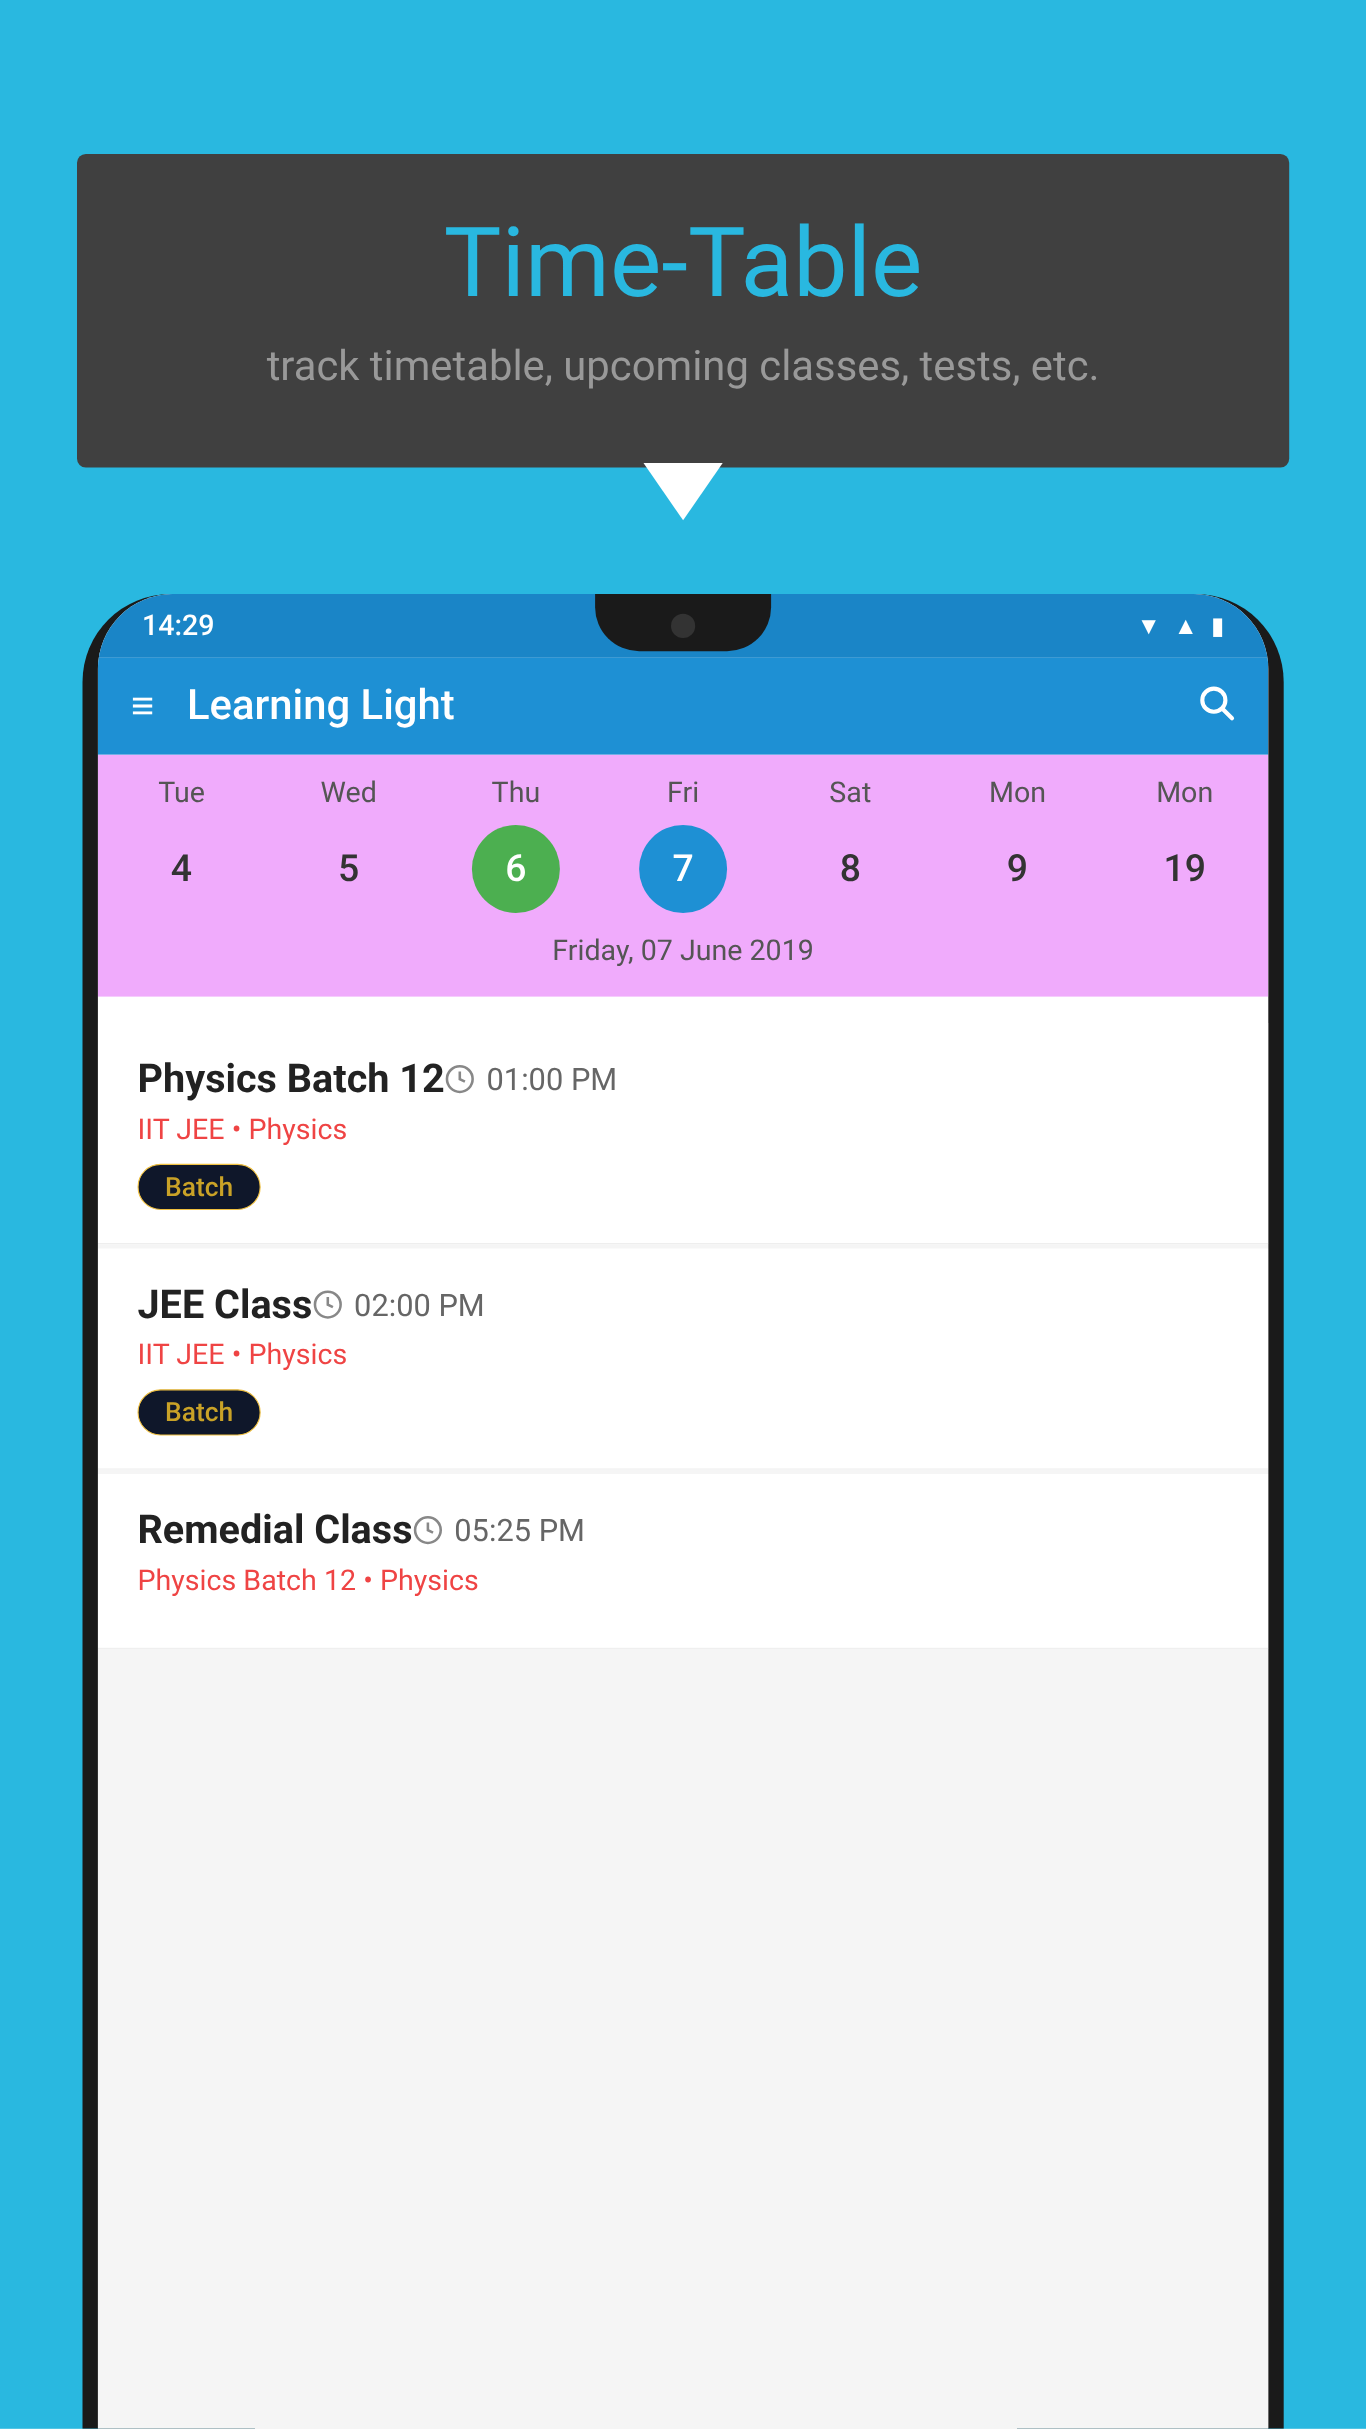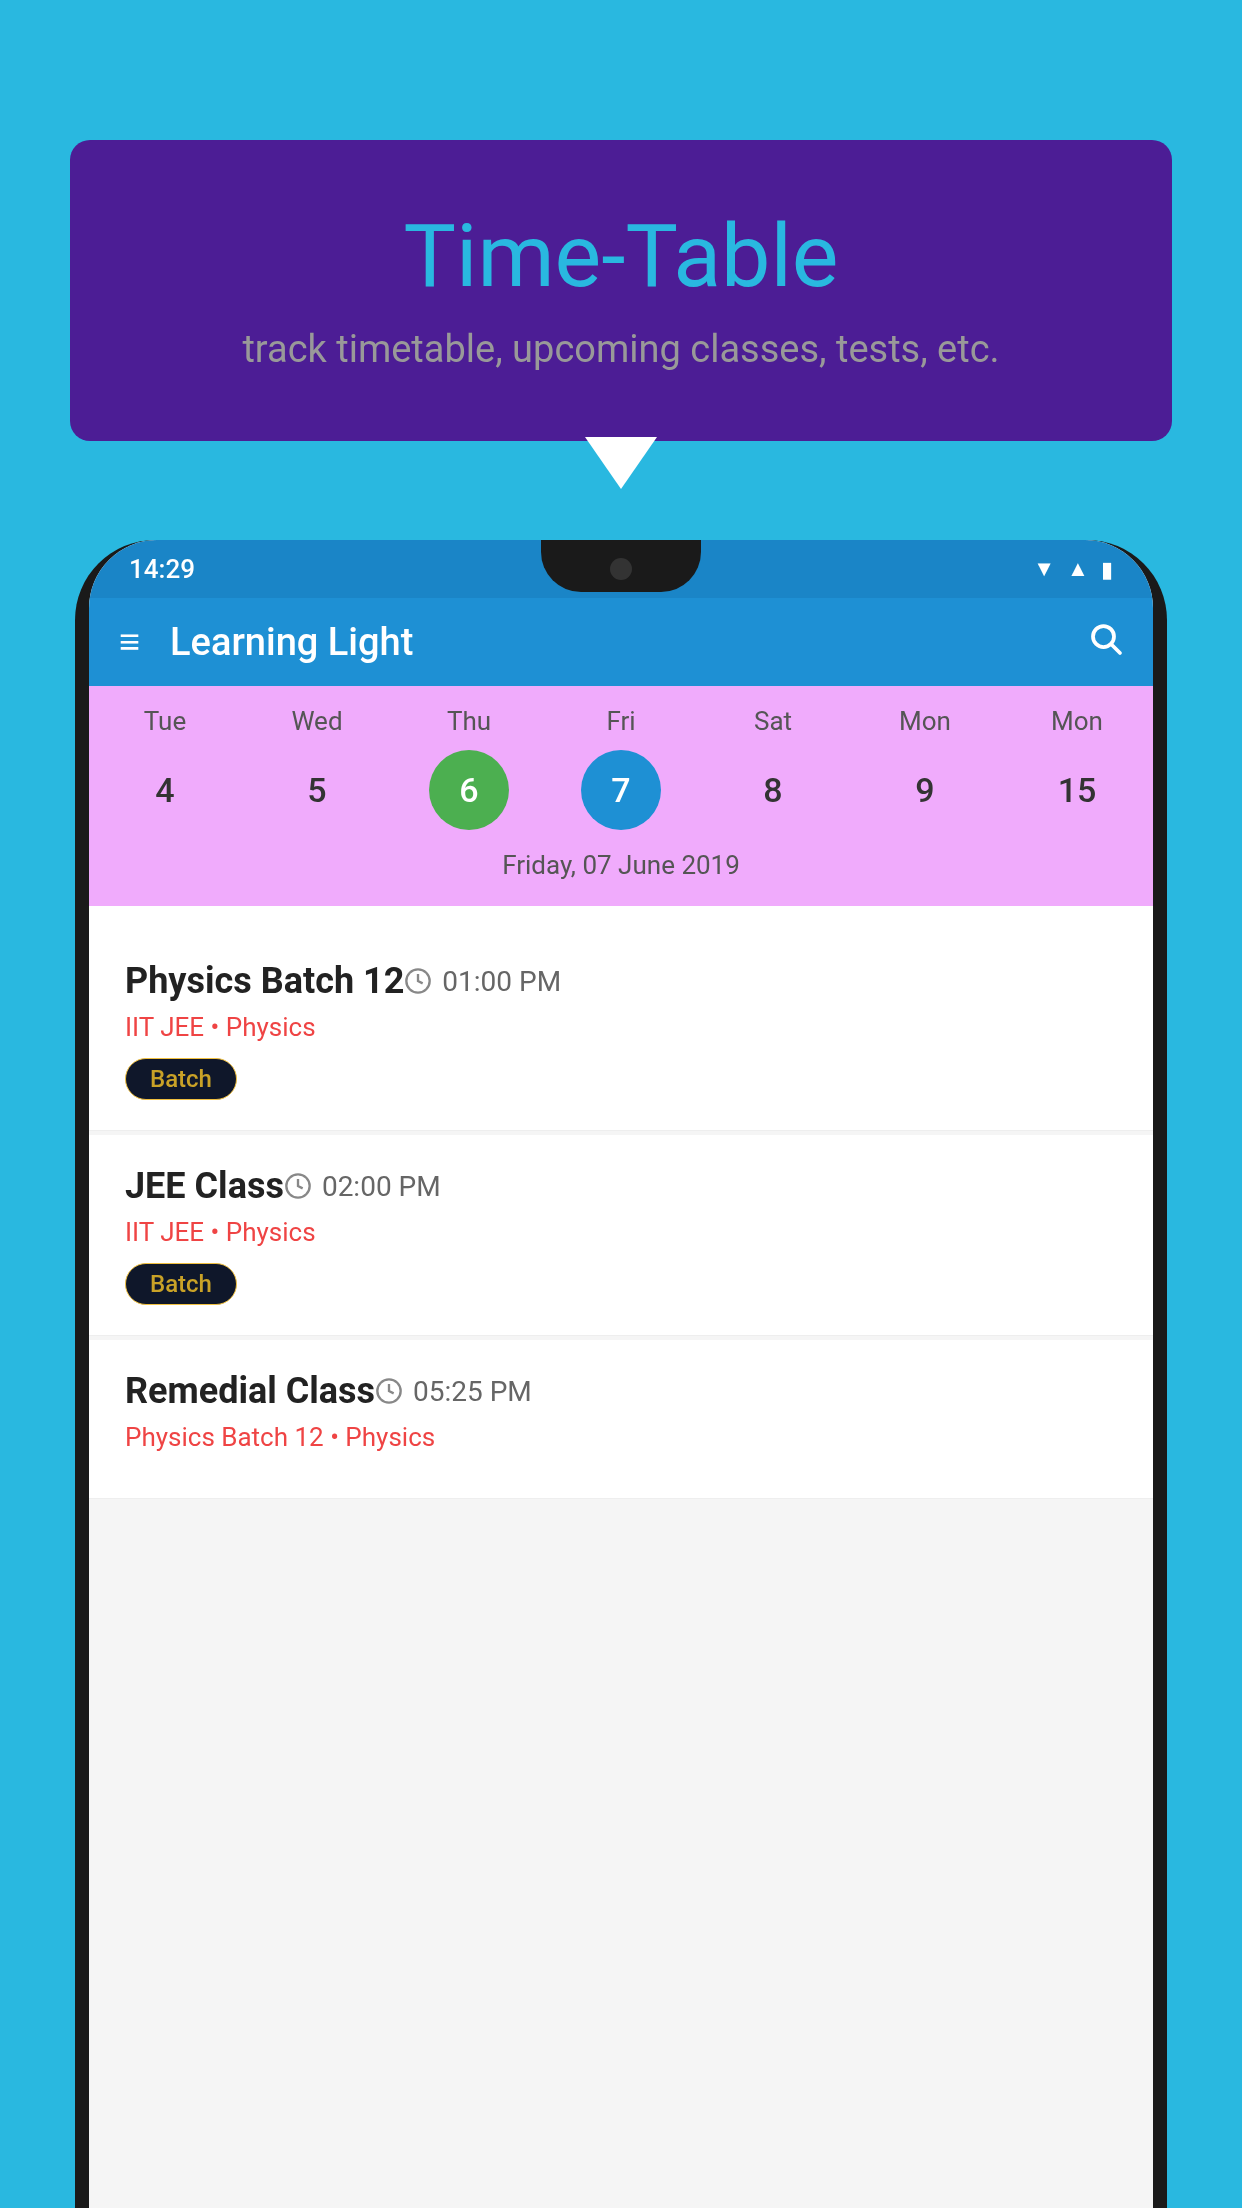--- a/index.html
+++ b/index.html
@@ -16,23 +16,23 @@
 
     
     .speech-bubble-container {
       position: absolute;
       top: 140px;
       left: 70px;
       right: 70px;
     }
 
     .speech-bubble {
-      background: #4c1d95;
-      border-radius: 20px;
-      padding: 64px 80px 70px;
+      background: #404040;
+      border-radius: 8px;
+      padding: 48px 80px 70px;
       text-align: center;
       position: relative;
     }
 
     .speech-bubble::after {
       content: '';
       position: absolute;
       bottom: -48px;
       left: 50%;
       transform: translateX(-50%);
@@ -331,21 +331,21 @@
         <span class="day-header">Mon</span>
         <span class="day-header">Mon</span>
       </div>
       <div class="day-numbers">
         <div class="day-number">4</div>
         <div class="day-number">5</div>
         <div class="day-number today">6</div>
         <div class="day-number selected">7</div>
         <div class="day-number">8</div>
         <div class="day-number">9</div>
-        <div class="day-number">15</div>
+        <div class="day-number">19</div>
       </div>
       <div class="selected-date-label">Friday, 07 June 2019</div>
     </div>
 
     <div class="schedule-list">
 
       <div class="schedule-item">
         <div class="schedule-item-header">
           <span class="item-title">Physics Batch 12</span>
           <span class="item-time">

